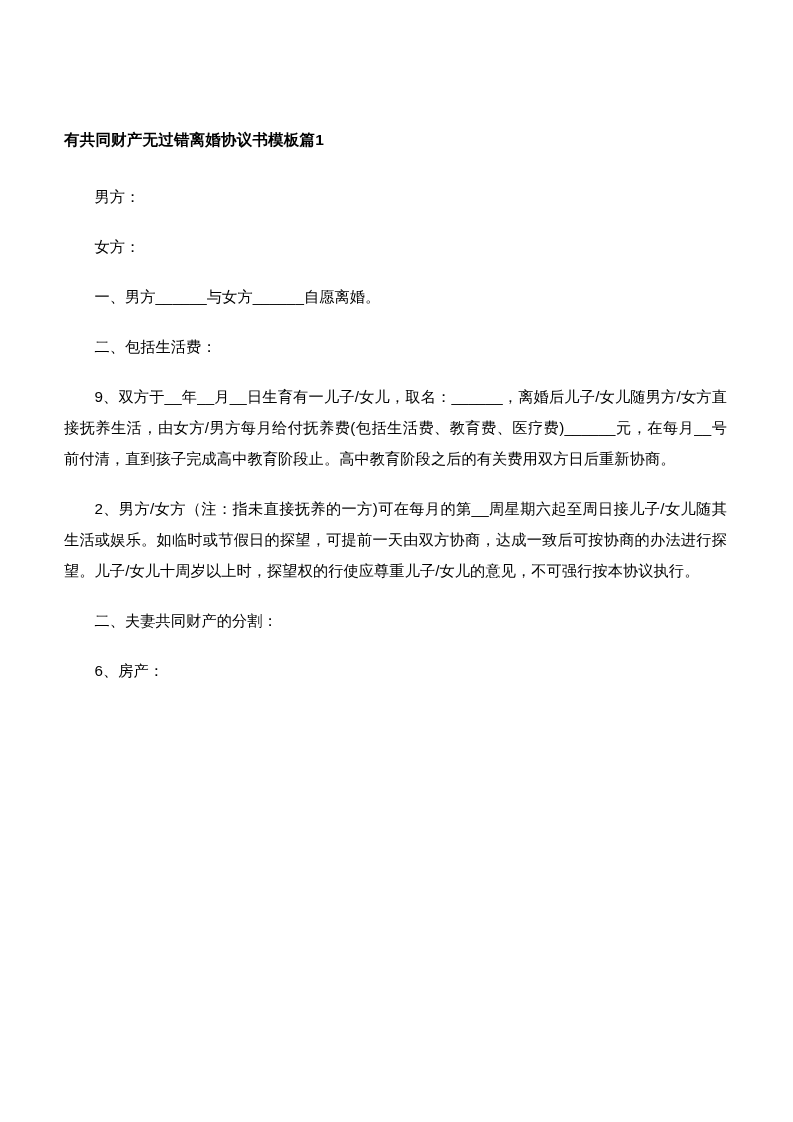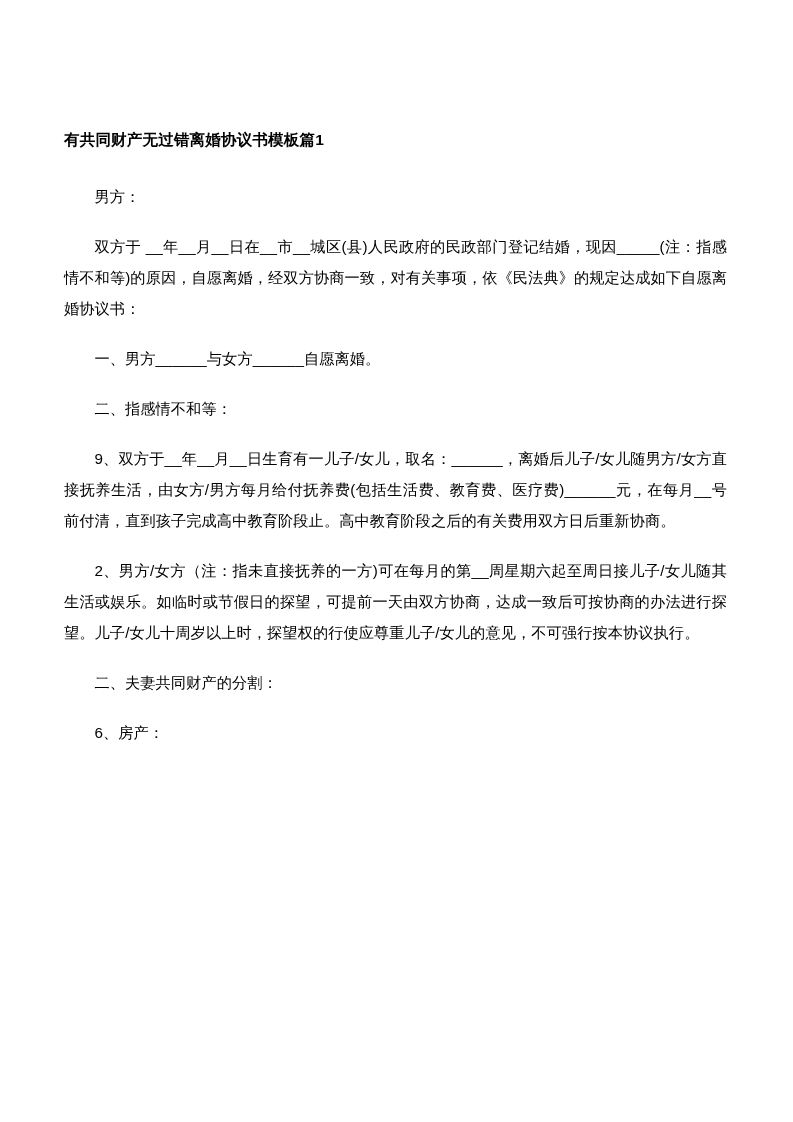--- a/index.html
+++ b/index.html
@@ -41,21 +41,21 @@
   }
 </style>
 </head>
 <body>
 
 <div class="page">
 
   <h1 class="doc-title">有共同财产无过错离婚协议书模板篇1</h1>
 
   <p class="para">男方：</p>
-  <p class="para">双方于 __年__月__日在__市__城区(县)人民政府的民政部门登记结婚，现因_____(注：指感情不和等)的原因，自愿离婚，经双方协商一致，对有关事项，依《民法典》的规定达成如下自愿离婚协议书：</p>
+  <p class="para">女方：</p>
   <p class="para">一、男方______与女方______自愿离婚。</p>
-  <p class="para">二、指感情不和等：</p>
+  <p class="para">二、包括生活费：</p>
   <p class="para">9、双方于__年__月__日生育有一儿子/女儿，取名：______，离婚后儿子/女儿随男方/女方直接抚养生活，由女方/男方每月给付抚养费(包括生活费、教育费、医疗费)______元，在每月__号前付清，直到孩子完成高中教育阶段止。高中教育阶段之后的有关费用双方日后重新协商。</p>
   <p class="para">2、男方/女方（注：指未直接抚养的一方)可在每月的第__周星期六起至周日接儿子/女儿随其生活或娱乐。如临时或节假日的探望，可提前一天由双方协商，达成一致后可按协商的办法进行探望。儿子/女儿十周岁以上时，探望权的行使应尊重儿子/女儿的意见，不可强行按本协议执行。</p>
   <p class="para">二、夫妻共同财产的分割：</p>
   <p class="para">6、房产：</p>
 
 </div>
 
 </body></html>

